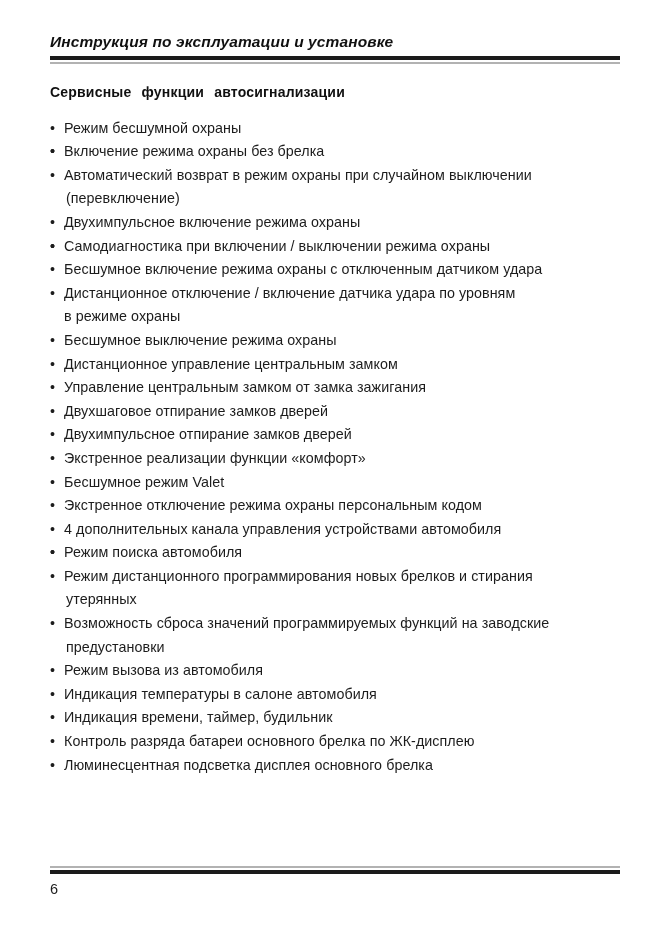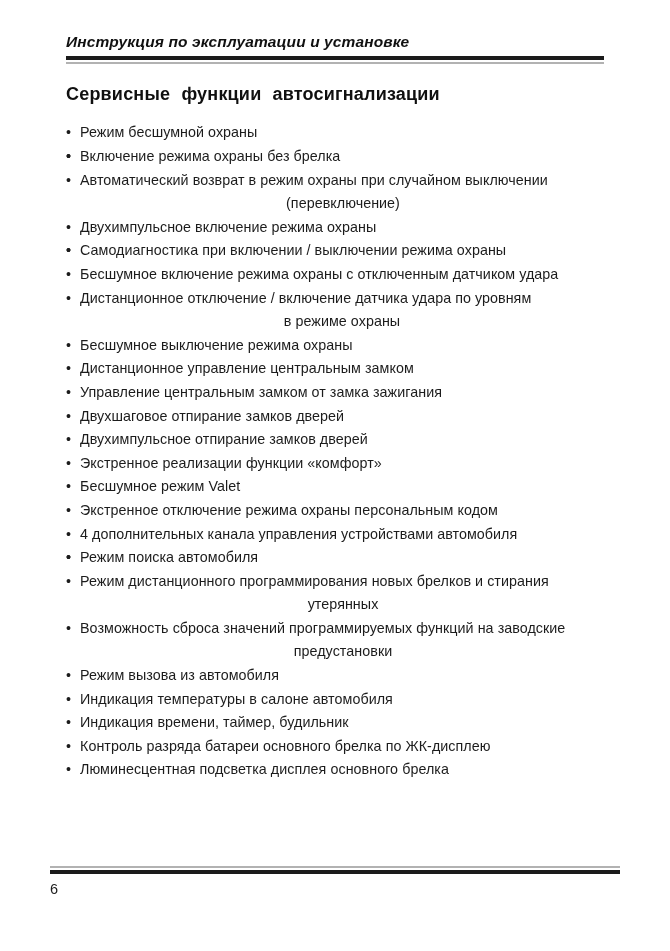--- a/index.html
+++ b/index.html
@@ -12,21 +12,21 @@
     height: 951px;
     font-family: "Liberation Sans", sans-serif;
     color: #1a1a1a;
     -webkit-font-smoothing: antialiased;
   }
   .page {
     position: relative;
     width: 670px;
     height: 951px;
     box-sizing: border-box;
-    padding: 0 66px;
+    padding: 0 50px;
   }
 
   
   .header {
     padding-top: 33px;
   }
   .header-title {
     font-size: 15.5px;
     font-weight: bold;
     font-style: italic;
@@ -44,21 +44,21 @@
   }
   .rule-thin {
     height: 2px;
     background: #b2b2b2;
     margin-top: 2px;
   }
 
   
   .section-title {
     margin-top: 20px;
-    font-size: 18px;
+    font-size: 14px;
     font-weight: bold;
     color: #101010;
     word-spacing: 6px;
     letter-spacing: 0.2px;
     line-height: 1.2;
     white-space: nowrap;
   }
 
   
   .feature-list {
@@ -80,21 +80,20 @@
     position: absolute;
     left: 0;
     top: 0;
     font-size: 14.3px;
     line-height: 23.6px;
     color: #1c1c1c;
   }
   .feature-item .cont {
     display: block;
     padding-left: 2px;
-    text-align: center;
   }
   .feature-item .cont.tight {
     padding-left: 0px;
   }
 
   
   .footer {
     position: absolute;
     left: 50px;
     right: 50px;

